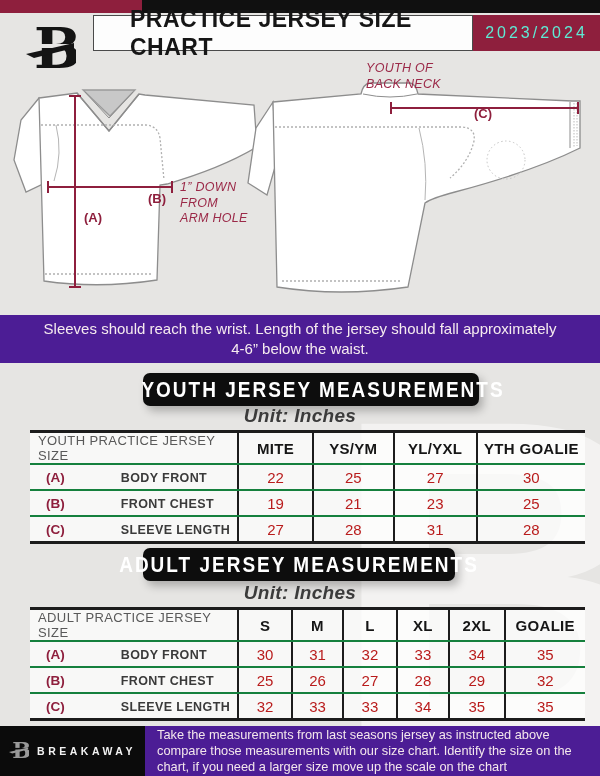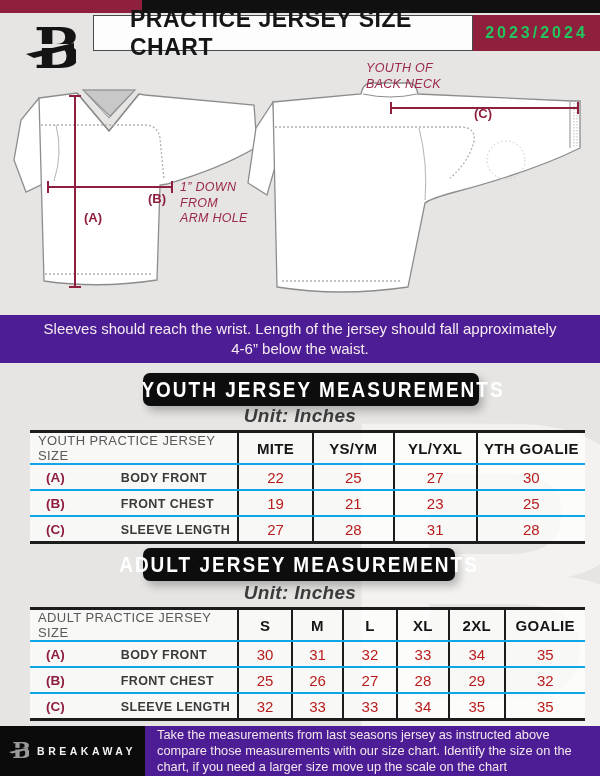--- a/index.html
+++ b/index.html
@@ -10,21 +10,21 @@
   
   .strip-maroon{left:0;top:0;width:142px;height:13px;background:#8e1f3d;}
   .strip-black{left:142px;top:0;width:458px;height:13px;background:#101010;}
 
   
   .title-box{left:93px;top:15px;width:380px;height:36px;background:#fdfdfd;border:1px solid #4a4a4a;
     box-sizing:border-box;display:flex;align-items:center;justify-content:center;z-index:3;padding-left:36px;}
   .title-box span{font-size:23px;font-weight:bold;letter-spacing:.5px;color:#161616;transform:scaleY(1.04);}
   .year-box{left:473px;top:15px;width:127px;height:36px;background:#8e1f3d;display:flex;align-items:center;
     justify-content:center;z-index:3;}
-  .year-box span{color:#22c55e;font-size:16px;font-weight:bold;letter-spacing:3px;}
+  .year-box span{color:#5eead4;font-size:16px;font-weight:normal;letter-spacing:3px;}
   .logo-top{left:26px;top:16px;z-index:3;}
 
   
   .diagram-svg{left:0;top:68px;z-index:1;}
   .diag-label{position:absolute;color:#8e1f3d;font-weight:bold;font-size:13px;z-index:2;}
   .diag-note{position:absolute;color:#9b2948;font-style:italic;font-size:12.5px;line-height:15.5px;
     letter-spacing:.3px;z-index:2;white-space:nowrap;}
 
   
   .notice{left:0;top:315px;width:600px;height:48px;background:#4c1d95;display:flex;align-items:center;
@@ -41,21 +41,21 @@
   .unit-line{left:0;width:600px;text-align:center;font-style:italic;font-size:19px;color:#3b3b3b;
     font-weight:bold;z-index:2;letter-spacing:.3px;}
   .unit-youth{top:405px;}
   .unit-adult{top:582px;}
 
   
   .size-table{border-collapse:collapse;width:555px;background:rgba(255,255,255,0.72);z-index:2;position:absolute;left:30px;}
   .table-youth{top:430px;}
   .table-adult{top:607px;}
   .size-table{border-top:3px solid #1c1c1c;border-bottom:3px solid #1c1c1c;}
-  .size-table td,.size-table th{height:24px;padding:0;border-bottom:2px solid #0ea5e9;}
+  .size-table td,.size-table th{height:24px;padding:0;border-bottom:2px solid #15803d;}
   .size-table tr:last-child td{border-bottom:none;}
   .size-table td:not(:first-child),.size-table th:not(:first-child){border-left:2px solid #1c1c1c;}
   .head-label{font-size:13px;color:#595959;font-weight:normal;text-align:left;padding-left:8px !important;letter-spacing:.4px;}
   .head-size{font-size:15px;font-weight:bold;color:#161616;text-align:center;letter-spacing:.3px;}
   .row-label{ text-align:left;padding-left:16px !important;white-space:nowrap;}
   .row-key{color:#8e1f3d;font-weight:bold;font-size:13.5px;margin-right:8px;}
   .row-name{color:#3a3a3a;font-weight:bold;font-size:12.5px;letter-spacing:.4px;padding-left:48px;}
   .cell-val{text-align:center;font-size:15px;color:#b91c1c;}
 
   

